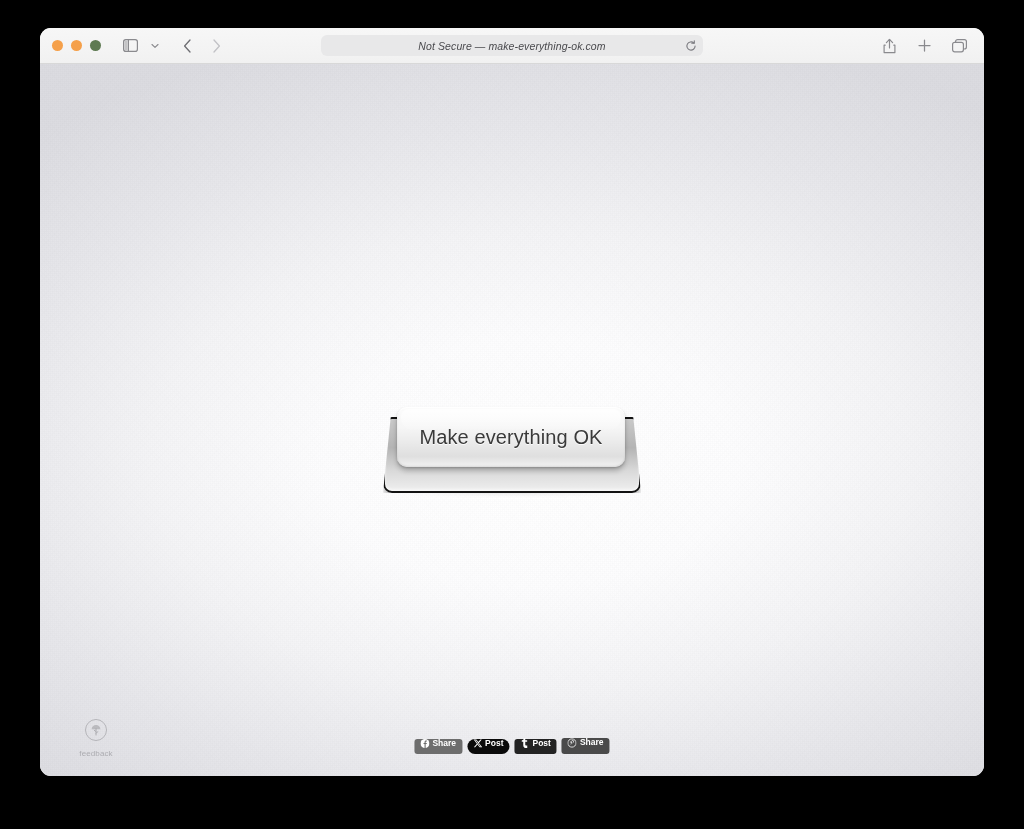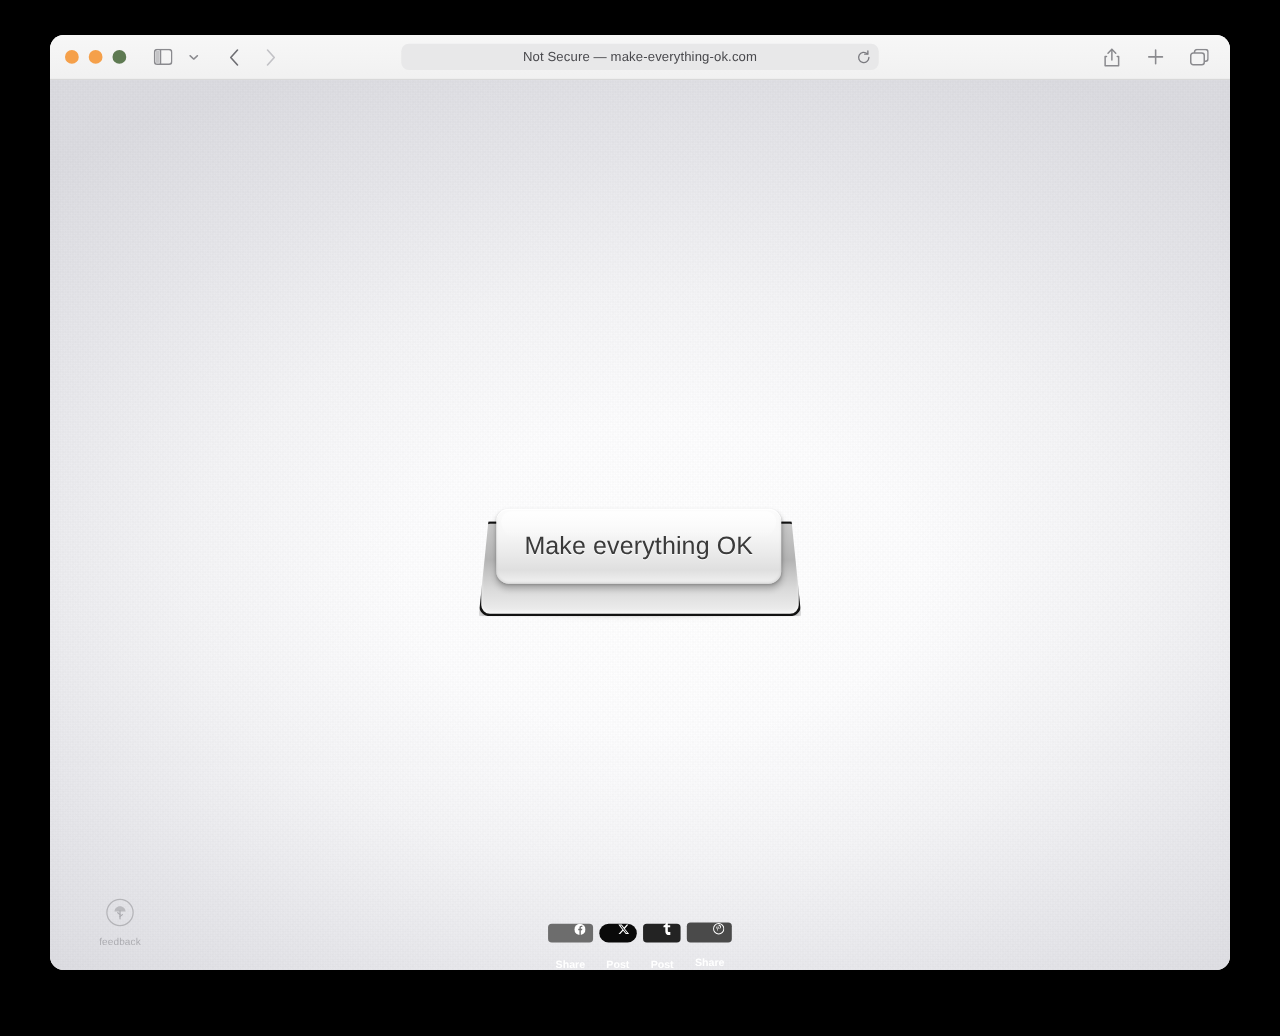--- a/index.html
+++ b/index.html
@@ -34,20 +34,21 @@
 
   
   #toolbar {
     position: relative;
     height: 36px;
     background: linear-gradient(#f7f7f7, #f1f1f1);
     border-bottom: 1px solid #d8d8d8;
     display: flex;
     align-items: center;
     padding: 0 12px;
+    font-style: italic;
   }
 
   .traffic-lights {
     display: flex;
     align-items: center;
     gap: 8px;
     margin-right: 16px;
   }
   .tl {
     width: 11px; height: 11px;
@@ -264,29 +265,28 @@
     transform: translateX(-50%);
     bottom: 22px;
     display: flex;
     align-items: center;
     gap: 5px;
     z-index: 4;
   }
   .social-btn {
     height: 15px;
     display: inline-flex;
-    align-items: flex-end;
-    gap: 19px;
+    align-items: flex-start;
+    gap: 3px;
     padding: 0 6px;
     font-size: 8.5px;
     font-weight: bold;
     color: #ffffff;
     white-space: nowrap;
     line-height: 1;
-    flex-direction: column;
   }
   .social-btn .sb-icon {
     display: inline-flex;
     align-items: center;
     justify-content: center;
     width: 9px; height: 9px;
   }
   .social-btn .sb-icon svg { display: block; }
 
   .sb-facebook  { background: #6d6d6d; border-radius: 3px; }

